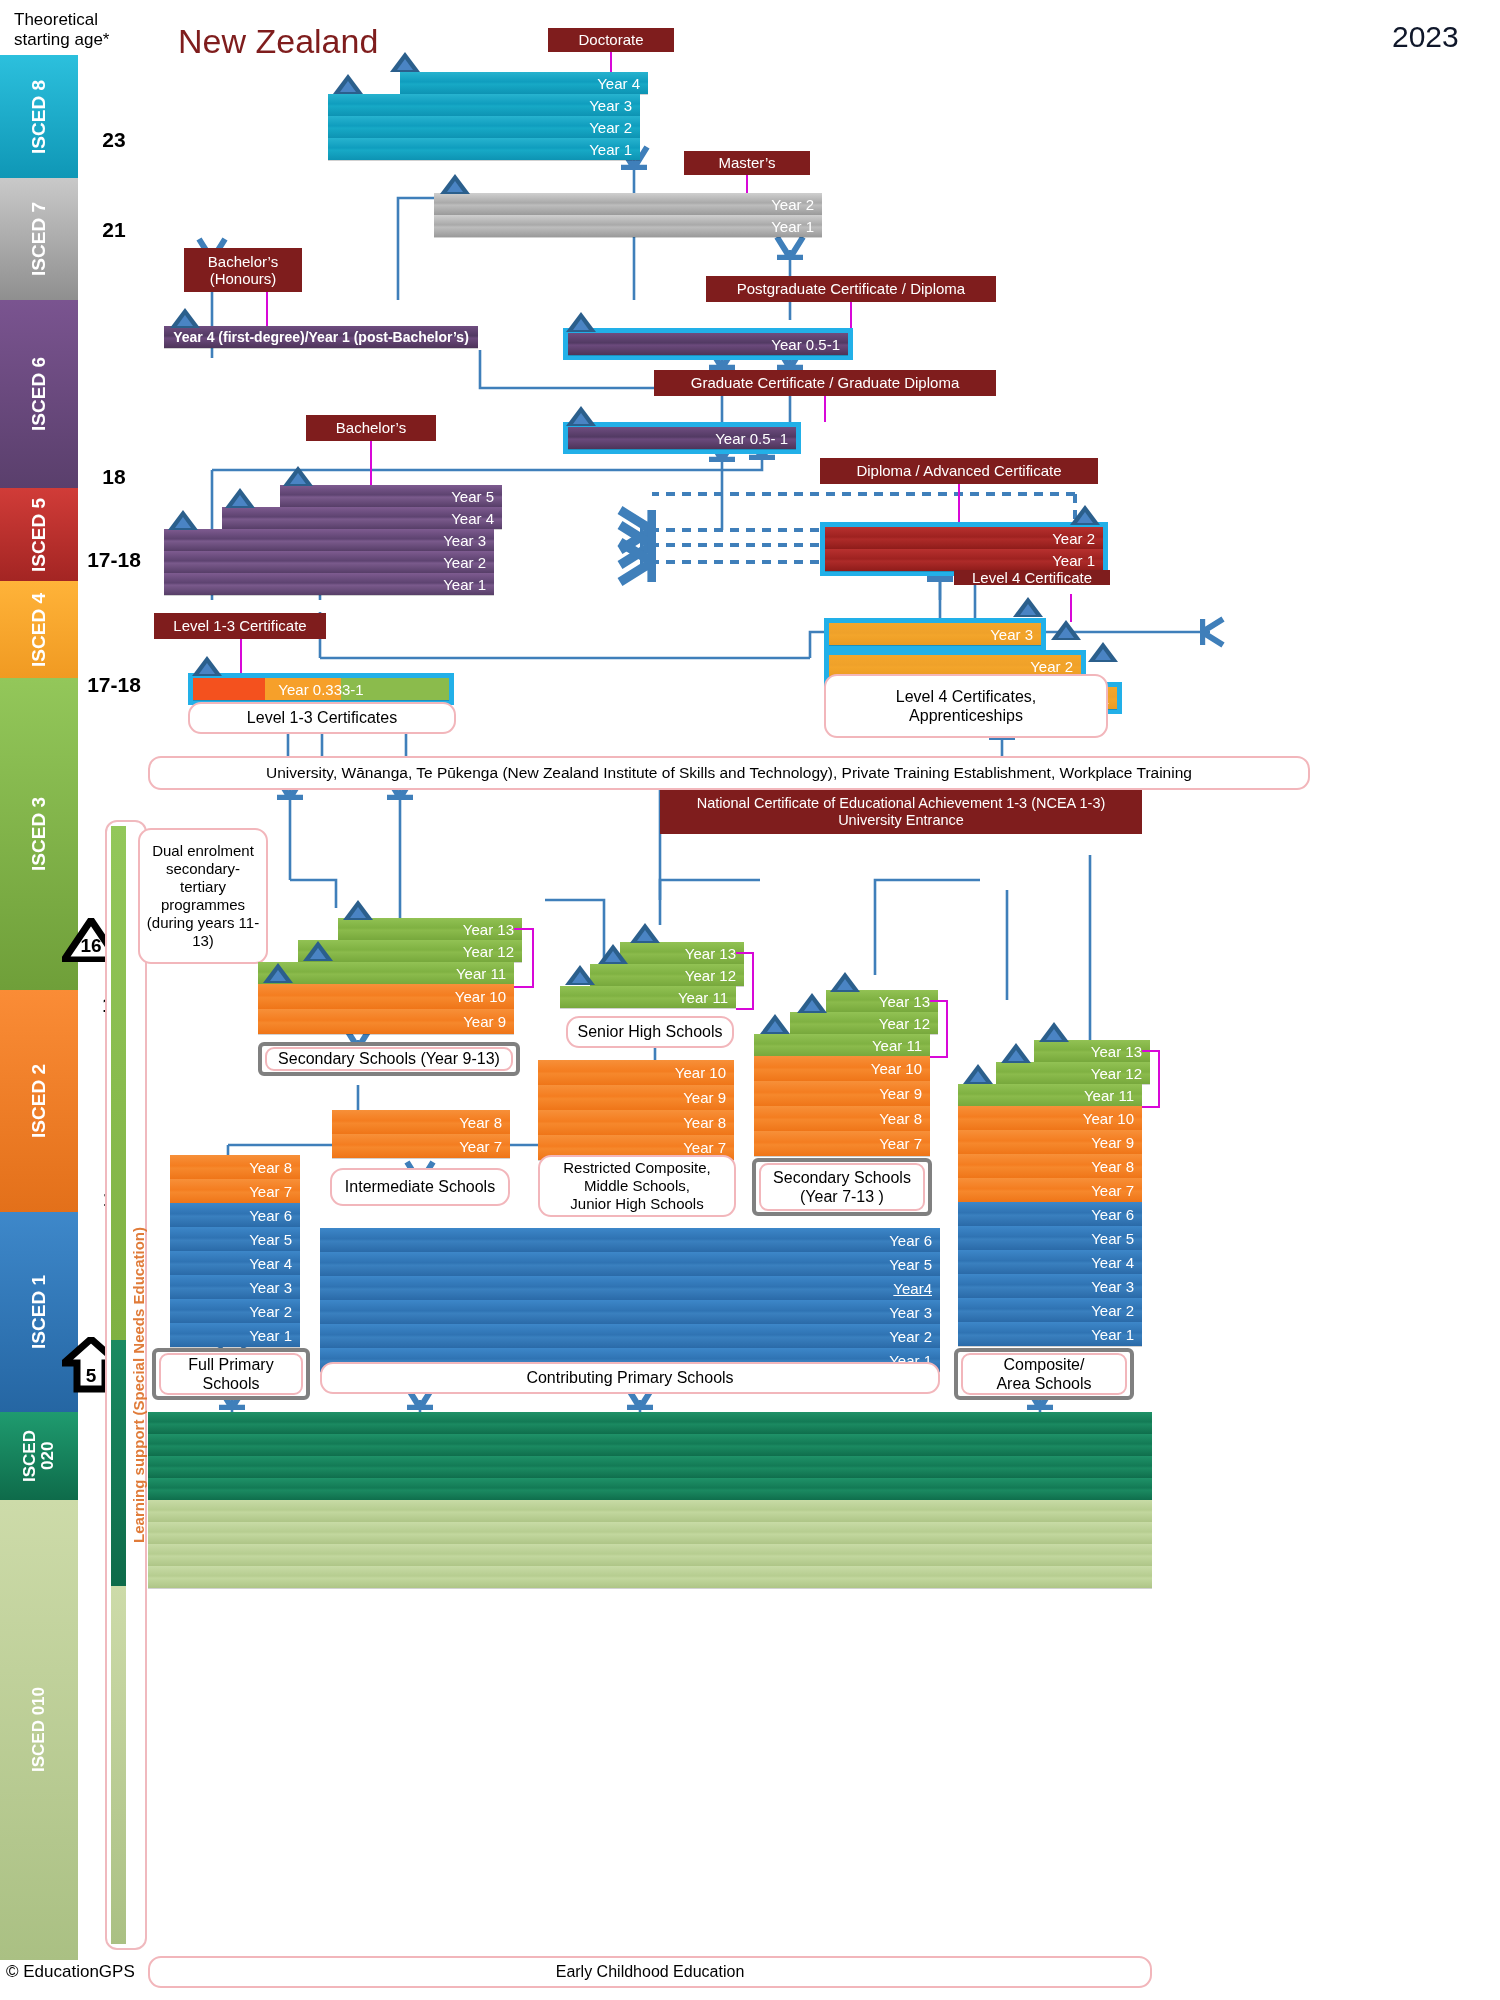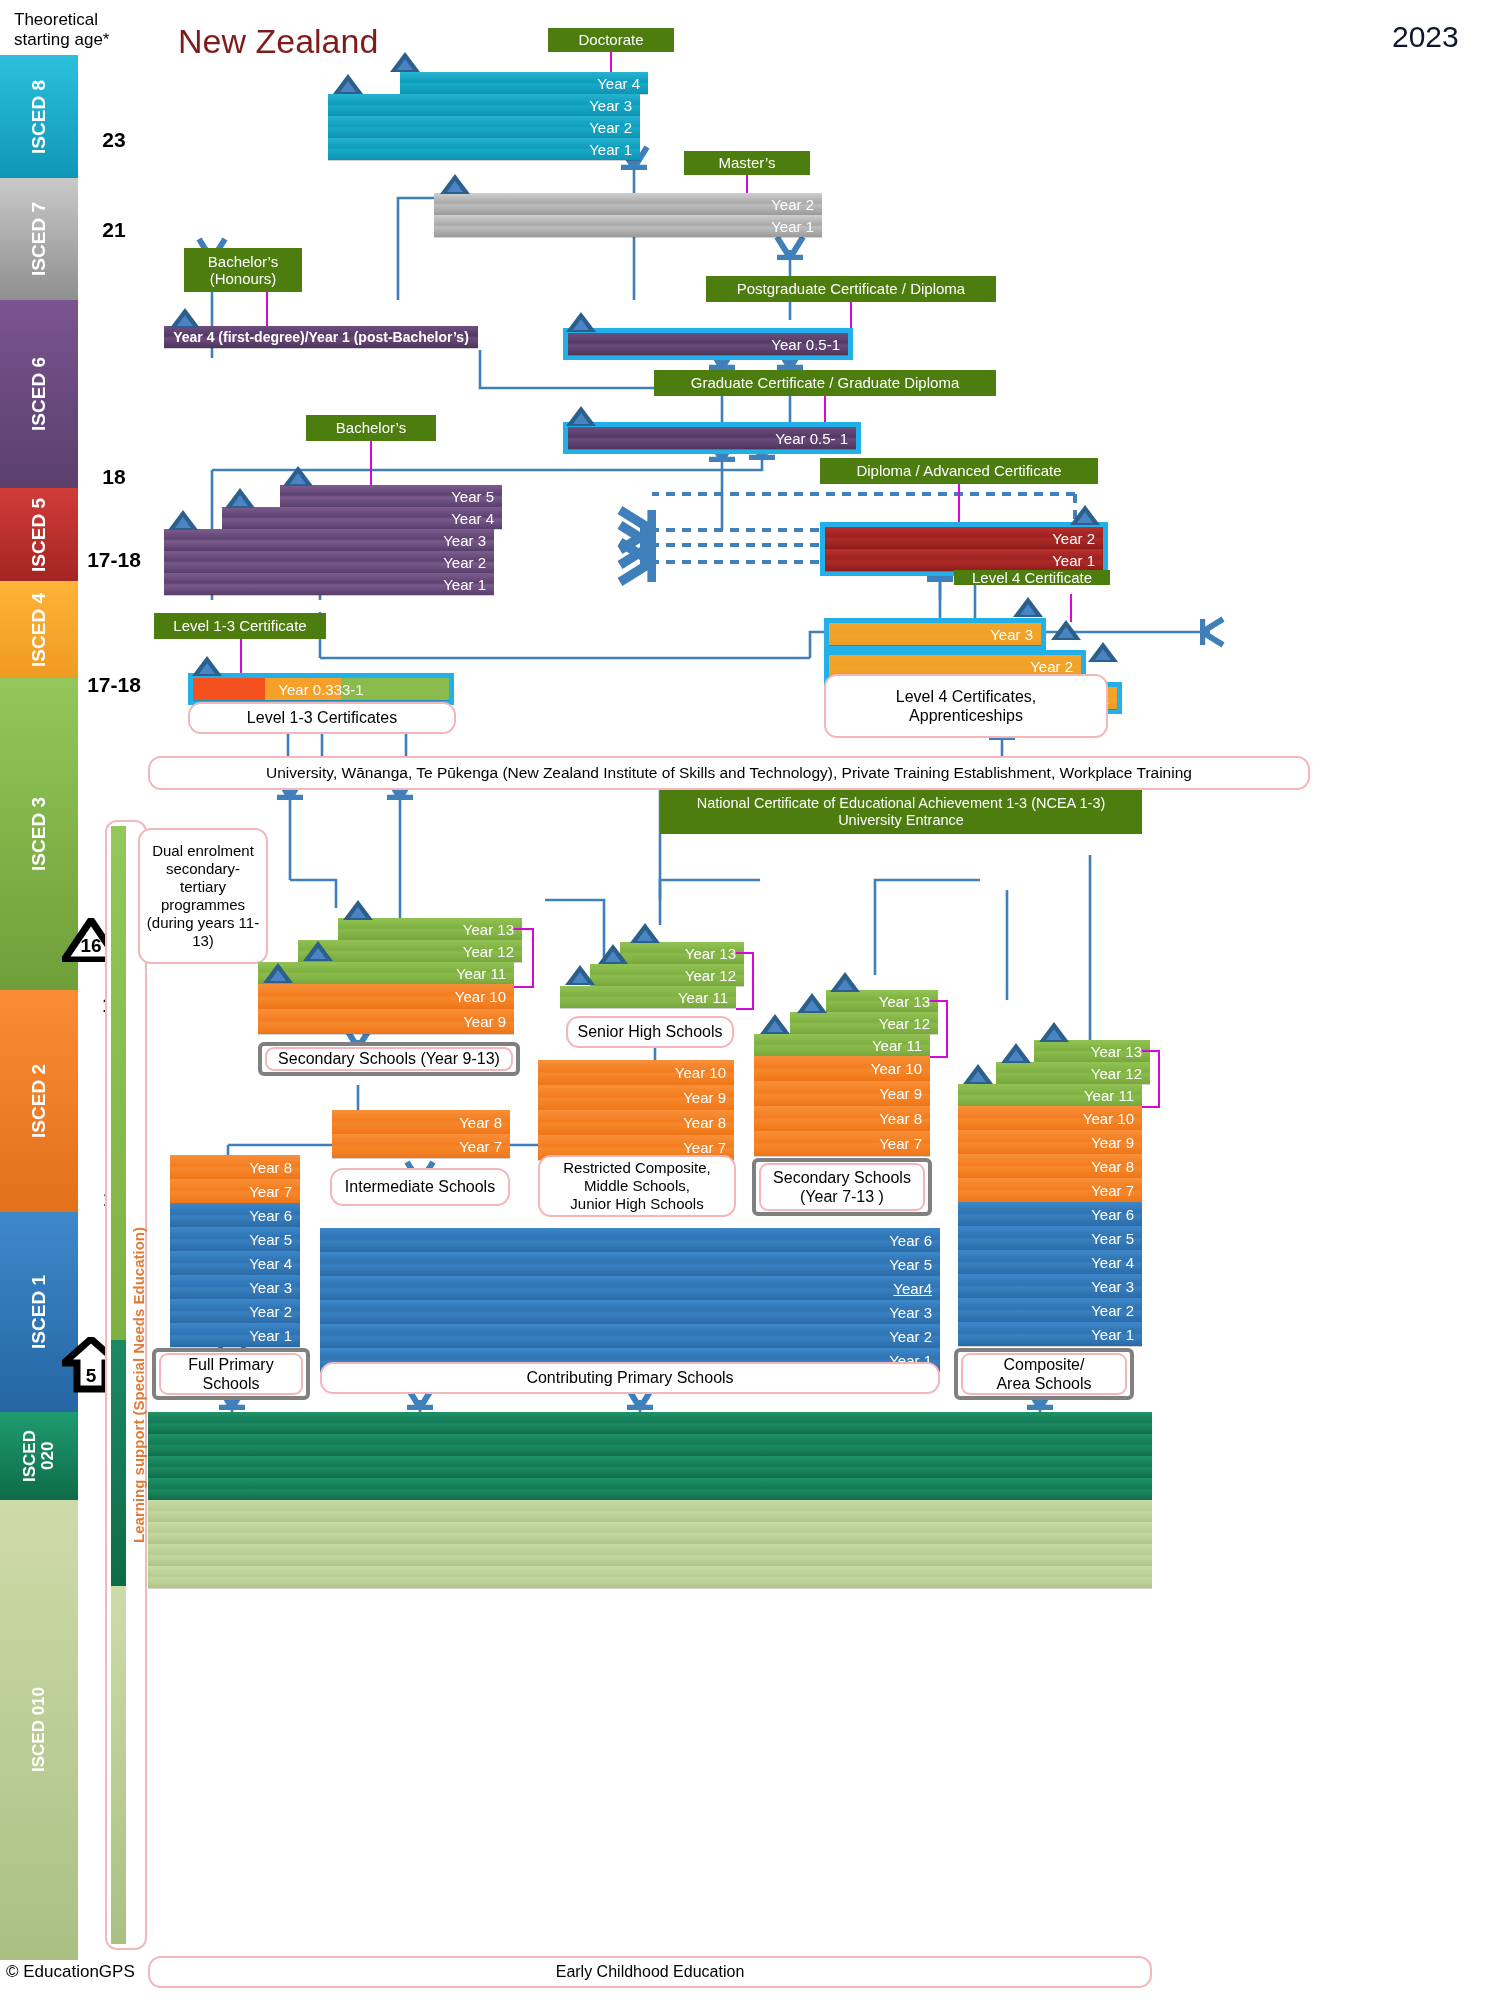--- a/index.html
+++ b/index.html
@@ -27,21 +27,21 @@
   .purp2{background:linear-gradient(180deg,#7e5b90 0%,#5d4370 45%,#7a5a8c 55%,#573e68 100%);}
   .oran{background:linear-gradient(180deg,#f79039 0%,#f47d20 45%,#f6882c 55%,#ef7518 100%);}
   .gren{background:linear-gradient(180deg,#92c254 0%,#7fb142 45%,#8bbb4c 55%,#77a83c 100%);}
   .blue{background:linear-gradient(180deg,#3d87c9 0%,#2f73b3 45%,#3a80bf 55%,#2a6aa8 100%);}
   .dgrn{background:linear-gradient(180deg,#1f9268 0%,#137a55 45%,#1b8a61 55%,#0f6e4c 100%);}
   .lgrn{background:linear-gradient(180deg,#c8dba6 0%,#b6cd90 45%,#c2d79e 55%,#aec587 100%);}
   .red{background:linear-gradient(180deg,#b8312f 0%,#9e2220 45%,#ae2b29 55%,#8e1c1a 100%);}
   .amb{background:linear-gradient(180deg,#f4a62b 0%,#efa12a 45%,#f3a52b 55%,#eb9b22 100%);}
   .cyanbox{border:3px solid #22b0e8;padding:2px;background:#22b0e8;}
   
-  .qual{background:#4d7c0f;color:#fff;font-size:15px;display:flex;align-items:center;
+  .qual{background:#7f1d1d;color:#fff;font-size:15px;display:flex;align-items:center;
         justify-content:center;text-align:center;line-height:1.15;padding:2px 6px;}
   
   .inst{background:#fff;border:2px solid #f2b6bb;border-radius:13px;color:#000;font-size:16px;
         display:flex;align-items:center;justify-content:center;text-align:center;line-height:1.2;padding:2px 6px;}
   .inst.greyframe{border:4px solid #808080;border-radius:6px;padding:3px;}
   .inst.greyframe>div{border:2px solid #f2b6bb;border-radius:9px;width:100%;height:100%;
         display:flex;align-items:center;justify-content:center;text-align:center;}
   
   .title{font-size:34px;color:#7f1d1d;}
   .year{font-size:30px;color:#0f172a;font-weight:normal;}
@@ -238,21 +238,21 @@
   <div class="abs" style="left:850px;top:302px;width:2px;height:26px;background:#d808d8;"></div>
   <div class="abs cyanbox" style="left:563px;top:328px;width:290px;">
     <div class="bar purp">Year 0.5-1</div>
   </div>
   <div class="tri" style="left:566px;top:312px;">
       <i></i>
     </div>
 
   <div class="abs qual" style="left:654px;top:370px;width:342px;height:26px;">Graduate Certificate /  Graduate Diploma</div>
   <div class="abs" style="left:824px;top:396px;width:2px;height:26px;background:#d808d8;"></div>
-  <div class="abs cyanbox" style="left:563px;top:422px;width:298px;">
+  <div class="abs cyanbox" style="left:563px;top:422px;width:238px;">
     <div class="bar purp">Year 0.5- 1</div>
   </div>
   <div class="tri" style="left:566px;top:406px;">
       <i></i>
     </div>
 
   <div class="abs qual" style="left:306px;top:415px;width:130px;height:26px;">Bachelor’s</div>
   <div class="abs" style="left:370px;top:441px;width:2px;height:48px;background:#d808d8;"></div>
   <div class="abs" style="left:164px;top:485px;width:330px;">
     <div class="bar purp2" style="margin-left:116px;width:214px;">Year 5</div>

